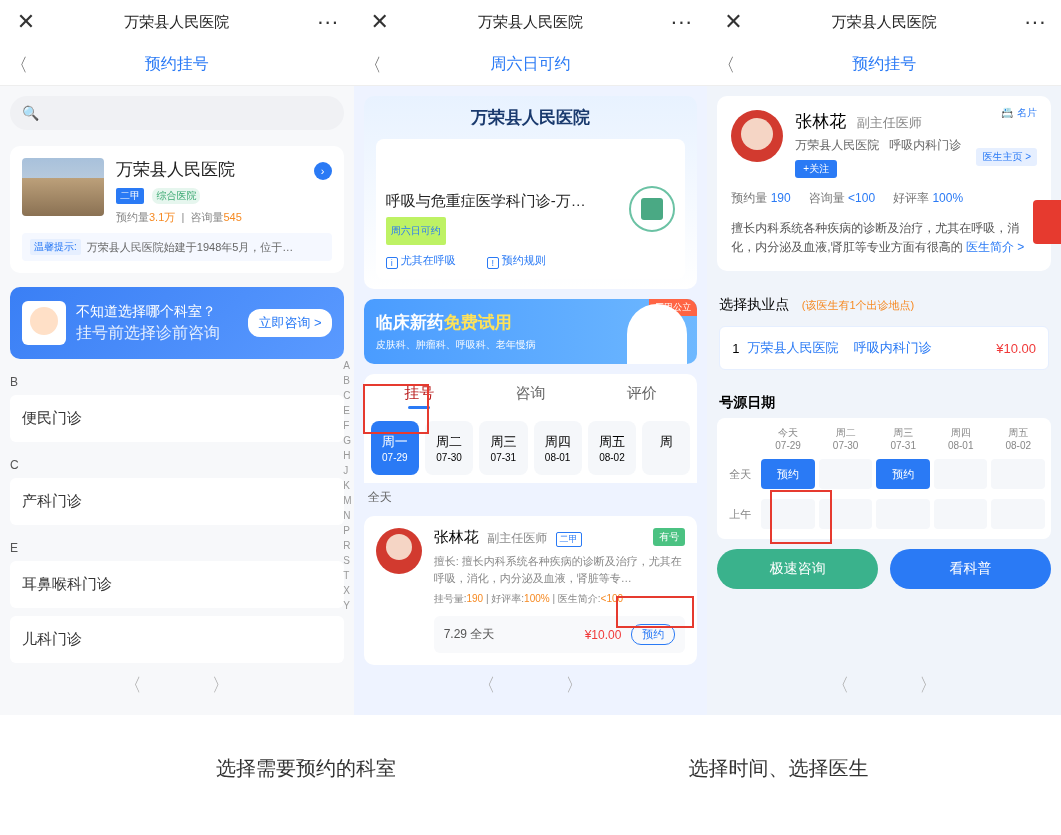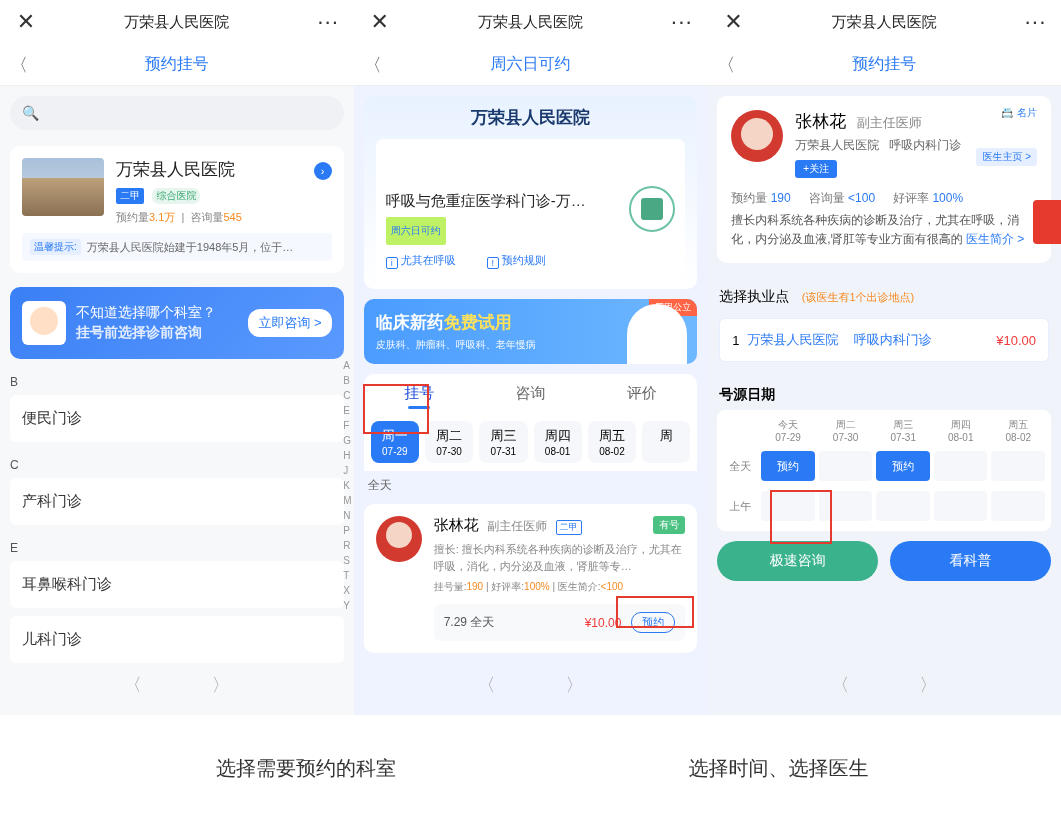--- a/index.html
+++ b/index.html
@@ -41,21 +41,21 @@
     .stats .n { color: #f68a23; }
     .tip { margin-top: 8px; font-size: 11px; color: #666; background:#f5f8ff; padding:6px 8px; border-radius:4px; display:flex; align-items:center;}
     .tip .tt { background:#e6efff; color:#2a7af5; padding:1px 4px; border-radius:2px; margin-right:6px; font-size:10px;}
     
     
     .banner { margin: 8px 10px; border-radius: 10px; background: linear-gradient(135deg,#3a7ff5,#5a9aff); padding: 14px 12px; display:flex; align-items:center; position:relative;}
     .banner .dicon { width:44px;height:44px;background:#fff;border-radius:6px;margin-right:10px;position:relative;}
     .banner .dicon::after{content:"";position:absolute;left:8px;top:6px;width:28px;height:28px;border-radius:50%;background:#ffe0c7;}
     .banner .btxt { flex:1; color:#fff;}
     .banner .bq { font-size:14px; font-weight:500;}
-    .banner .bs { font-size:14px; opacity:.85; margin-top:2px;font-weight:bold;}
+    .banner .bs { font-size:16px; opacity:.85; margin-top:2px;}
     .banner .bbtn { background:#fff; color:#2a7af5; font-size:13px; padding:5px 10px; border-radius:12px;}
     
     
     .indexcol { position:absolute; right:2px; top:360px; display:flex; flex-direction:column; font-size:10px; color:#999;}
     .indexcol span { height:15px; cursor:pointer;}
     
     
     .sec { margin: 8px 10px 0; }
     .sec .sh { font-size:12px; color:#555; margin-bottom:6px; font-weight:500;}
     .secitem { background:#fff; border-radius:6px; padding:14px 12px; font-size:15px; color:#333; margin-bottom:8px; cursor:pointer;}
@@ -76,25 +76,25 @@
     
     .banner2 { margin:10px; border-radius:10px; background:linear-gradient(90deg,#4a9cff,#6eb8ff); padding:12px; color:#fff; position:relative; overflow:hidden;}
     .banner2 .tag2{position:absolute;top:0;right:0;background:#ff6444;font-size:9px;padding:2px 6px;border-bottom-left-radius:6px;}
     .banner2 .bt1 { font-size:17px; font-weight:600;}
     .banner2 .bt1 .y{color:#ffe259;}
     .banner2 .bt2 { font-size:10px; opacity:.95; margin-top:4px;}
     .banner2 .dimg{position:absolute;right:10px;bottom:0;width:60px;height:60px;background:#fff;border-radius:50% 50% 0 0;}
     
     .tabs { display:flex; background:#fff; margin:0 10px; border-radius:10px 10px 0 0;}
     .tabs .tab { flex:1; text-align:center; padding:10px 0; font-size:15px; color:#666; cursor:pointer;}
-    .tabs .tab.act { color:#1d4ed8; font-weight:500; position:relative;}
+    .tabs .tab.act { color:#b91c1c; font-weight:500; position:relative;}
     .tabs .tab.act::after{content:"";position:absolute;bottom:4px;left:40%;right:40%;height:3px;background:#2a7af5;border-radius:2px;}
     
     .days { display:flex; padding:8px 4px; background:#fff; margin:0 10px;}
-    .day { flex:1; margin:0 3px; text-align:center; border-radius:8px; padding:6px 0; cursor:pointer; background:#f5f7fa;}
+    .day { flex:1; margin:0 3px; text-align:center; border-radius:8px; padding:12px 0; cursor:pointer; background:#f5f7fa;}
     .day.act { background:#2a7af5; color:#fff;}
     .day .dd{font-size:13px;}
     .day .dt{font-size:10px; margin-top:1px;}
     .redbox1{position:absolute;border:2px solid #e63a2f;pointer-events:none;}
     .rb1{left:363px;top:384px;width:66px;height:50px;}
     .rb2{left:616px;top:596px;width:78px;height:32px;}
     .rb3{left:770px;top:490px;width:62px;height:54px;}
     
     .allday{margin:6px 14px 4px; font-size:12px; color:#666;}
     .doccard{margin:6px 10px;background:#fff;border-radius:10px;padding:12px;position:relative;}
@@ -119,21 +119,21 @@
     .s3card .av::after{content:"";position:absolute;left:24px;top:22px;width:32px;height:32px;border-radius:50%;background:#f5d5c5;}
     .s3card .nm{font-size:17px;font-weight:500;}
     .s3card .rt{font-size:13px;color:#888;margin-left:6px;}
     .s3card .hn{font-size:12px;color:#666;margin-top:4px;}
     .s3card .flw{display:inline-block;margin-top:6px;background:#2a7af5;color:#fff;font-size:10px;padding:2px 8px;border-radius:3px;cursor:pointer;}
     .s3card .namecard{position:absolute;right:14px;top:10px;color:#2a7af5;font-size:10px;cursor:pointer;}
     .s3card .docpage{position:absolute;right:14px;top:52px;background:#e6efff;color:#2a7af5;font-size:10px;padding:2px 6px;border-radius:3px;cursor:pointer;}
     .s3stats{clear:both;padding-top:12px;display:flex;font-size:12px;color:#777;}
     .s3stats div{margin-right:18px;}
     .s3stats .v{color:#2a7af5;font-weight:500;}
-    .s3desc{font-size:12px;color:#555;margin-top:4px;line-height:1.6;}
+    .s3desc{font-size:12px;color:#555;margin-top:12px;line-height:1.6;}
     .s3desc .more{color:#2a7af5;cursor:pointer;}
     
     .ribbon{position:absolute;right:0;top:200px;width:28px;height:44px;background:#e63a2f;border-radius:4px 0 0 4px;}
     
     .locsec{margin:14px 12px 4px;}
     .locsec .lh{font-size:14px;font-weight:500;}
     .locsec .lnote{font-size:11px;color:#f68a23;margin-left:8px;}
     .locbox{margin:8px 12px;background:#fff;border:1px solid #e6efff;border-radius:6px;padding:12px;display:flex;align-items:center;font-size:13px;cursor:pointer;}
     .locbox .ln{color:#2a7af5;margin-left:8px;}
     .locbox .lp{margin-left:auto;color:#f03a3a;font-weight:500;}

